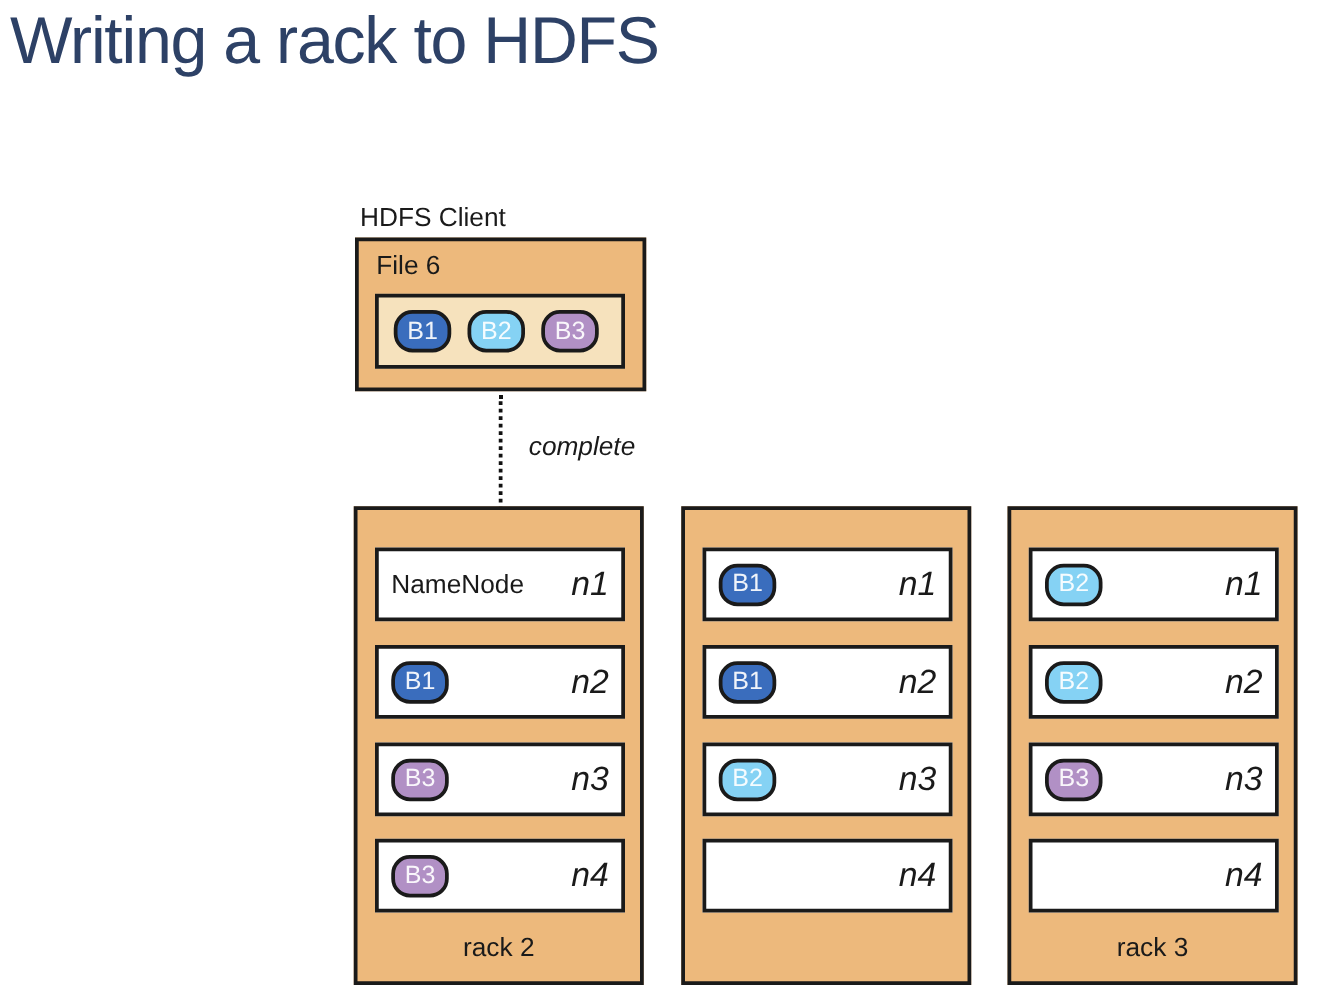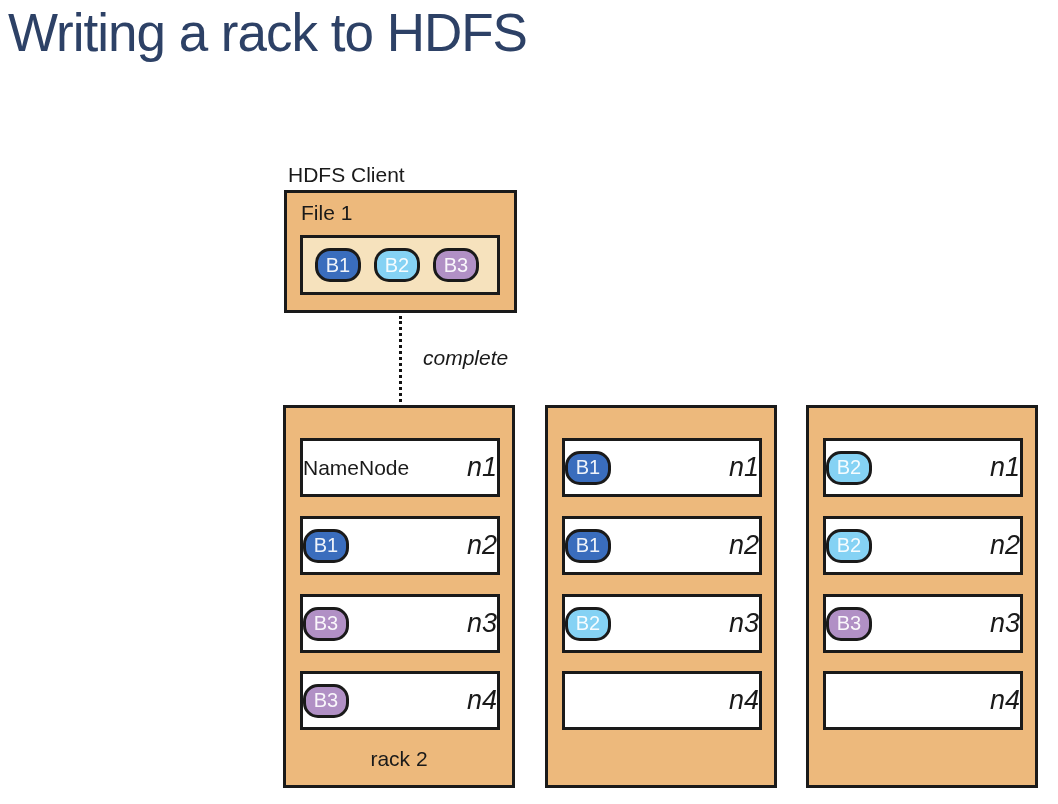--- a/index.html
+++ b/index.html
@@ -116,21 +116,21 @@
   .node {
     position: absolute;
     left: 14px;
     width: 200px;
     height: 59px;
     background: #ffffff;
     border: 3px solid var(--border, #1a1a1a);
     box-sizing: border-box;
     display: flex;
     align-items: center;
-    padding: 0 0;
+    padding: 0 10px;
   }
   .node-1 { top: 30px; }
   .node-2 { top: 108px; }
   .node-3 { top: 186px; }
   .node-4 { top: 263px; }
   .node-label {
     font-size: 21px;
     color: #1a1a1a;
     white-space: nowrap;
   }
@@ -154,21 +154,21 @@
 </head>
 <body>
 
 <div id="stage">
 
   <div class="page-title">Writing a rack to HDFS</div>
 
   <div class="client-caption">HDFS Client</div>
 
   <div class="client-box">
-    <div class="file-label">File 1</div>
+    <div class="file-label">File 6</div>
     <div class="file-box">
       <span class="chip" style="background: rgb(58, 109, 189);">B1</span>
       <span class="chip" style="background: rgb(133, 210, 244);">B2</span>
       <span class="chip" style="background: rgb(177, 144, 197);">B3</span>
     </div>
   </div>
 
   <div class="arrow-line"></div>
   <div class="arrow-head"></div>
   <div class="arrow-caption">complete</div>
@@ -234,15 +234,16 @@
     <div class="node node-3">
       <span class="chip" style="background: rgb(177, 144, 197);">B3</span>
       <span class="node-label"></span>
       <span class="node-name">n3</span>
     </div>
     <div class="node node-4">
 
       <span class="node-label"></span>
       <span class="node-name">n4</span>
     </div>
+    <div class="rack-label">rack 3</div>
   </div>
 
 </div>
 
 </body></html>

